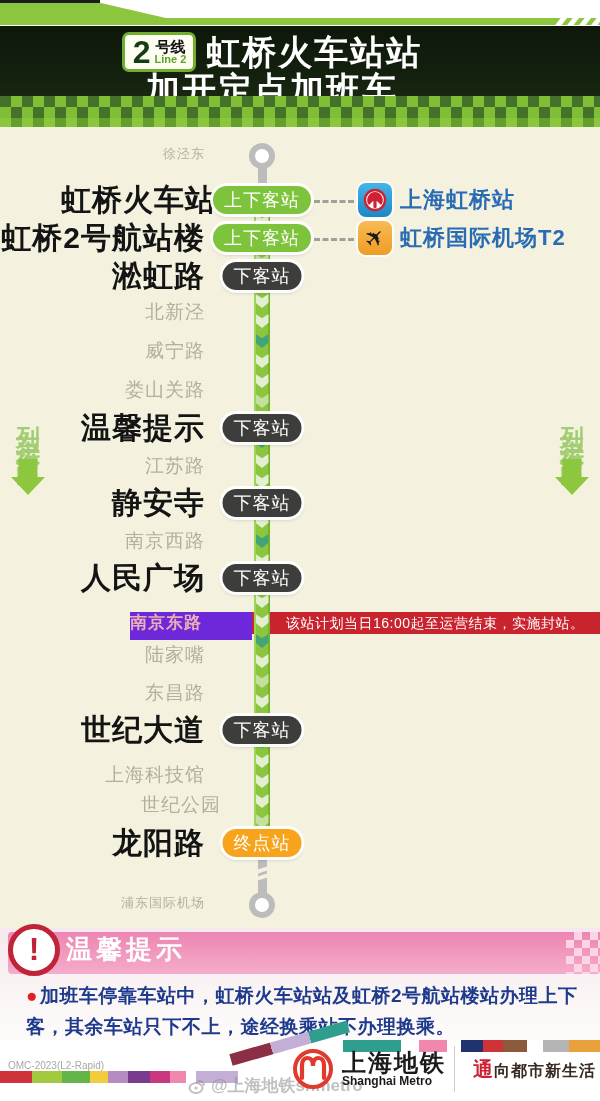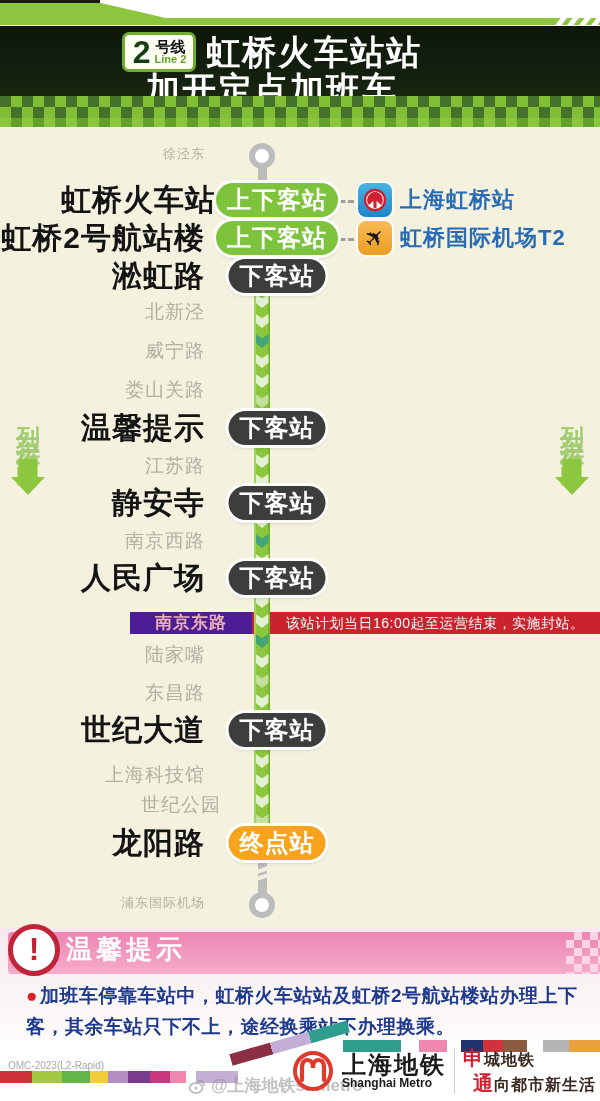--- a/index.html
+++ b/index.html
@@ -39,22 +39,22 @@
 
   .dir-col{position:absolute;width:40px;text-align:center;z-index:2;}
   .dir-col.left{left:8px;top:280px;}
   .dir-col.right{right:8px;top:280px;}
   .dir-text{writing-mode:vertical-rl;text-orientation:upright;font-size:24px;font-weight:bold;
     color:#a3cd72;letter-spacing:7px;margin:0 auto;line-height:40px;}
   .dir-arrow{width:34px;height:36px;background:#8dc63f;margin:10px auto 0;
     clip-path:polygon(22% 0,78% 0,78% 50%,100% 50%,50% 100%,0 50%,22% 50%);}
 
   .alert-band{position:absolute;top:485px;left:130px;right:0;height:22px;background:#c9232e;z-index:3;}
-  .alert-name{position:absolute;left:0;top:0;width:122px;height:22px;background:#4c1d95;
-    color:#eab0b6;font-weight:bold;font-size:17px;line-height:22px;text-align:center;letter-spacing:1px;}
+  .alert-name{position:absolute;left:0;top:0;width:122px;height:28px;background:#6d28d9;
+    color:#eab0b6;font-weight:bold;font-size:17px;line-height:22px;letter-spacing:1px;}
   .alert-msg{position:absolute;left:156px;top:0;color:#ffffff;font-size:14px;line-height:22px;letter-spacing:.5px;}
 
   .line{position:absolute;left:254px;top:59px;width:16px;height:669px;background:#8cc63e;z-index:4;
     box-shadow:inset 2px 0 0 #9ed45c, inset -2px 0 0 #77b22d;}
   .chev{position:absolute;left:50%;width:13px;height:14px;margin-left:-6.5px;background:#e3efd1;
     clip-path:polygon(50% 100%,100% 62%,100% 0,50% 30%,0 0,0 62%);}
   .chev.teal{background:#43a478;}
   .chev.mid{background:#c4e09e;}
 
   .stub{position:absolute;left:258px;width:9px;background:#bcbcbc;z-index:4;}
@@ -68,22 +68,22 @@
   .term-label{position:absolute;right:395px;font-size:13px;color:#b3afa2;letter-spacing:1px;z-index:2;white-space:nowrap;}
   .term-label.top{top:18px;}
   .term-label.bottom{top:767px;}
 
   .row{position:absolute;left:0;width:600px;z-index:6;}
   .row.major{height:38px;}
   .row.minor{height:24px;}
   .sname{position:absolute;right:395px;white-space:nowrap;}
   .major .sname{font-size:30px;font-weight:bold;color:#141414;line-height:38px;letter-spacing:1px;}
   .minor .sname{font-size:19px;color:#b3afa2;line-height:24px;letter-spacing:1px;}
-  .pill{position:absolute;left:277px;top:50%;transform:translate(-50%,-50%);
-    border-radius:20px;color:#fff;font-weight:bold;font-size:24px;line-height:1;
+  .pill{position:absolute;left:262px;top:50%;transform:translate(-50%,-50%);
+    border-radius:20px;color:#fff;font-weight:normal;font-size:18px;line-height:1;
     padding:5px 11px;white-space:nowrap;letter-spacing:1px;
     box-shadow:0 0 0 3px rgba(255,255,255,.95),0 2px 4px rgba(0,0,0,.3);}
   .pill.green{background:#7dc33c;}
   .pill.dark{background:#3d3d3b;}
   .pill.orange{background:#f7a31b;}
 
   .connector{position:absolute;left:314px;top:50%;width:40px;border-top:3px dashed #a0a09a;}
   .xicon{position:absolute;left:358px;top:50%;transform:translateY(-50%);width:34px;height:34px;
     border-radius:8px;display:flex;align-items:center;justify-content:center;box-shadow:0 0 0 2px rgba(255,255,255,.9);}
   .xicon.rail{background:linear-gradient(180deg,#45b5e6,#1f86c6);}
@@ -344,19 +344,18 @@
       <svg width="42" height="42" viewBox="0 0 42 42">
         <circle cx="21" cy="21" r="18" fill="#ffffff" stroke="#e03a2f" stroke-width="4"></circle>
         <path d="M10 30 V18 q0 -8 5.5 -8 q5.5 0 5.5 8 q0 -8 5.5 -8 q5.5 0 5.5 8 v12" fill="none" stroke="#e03a2f" stroke-width="4.2" stroke-linecap="round"></path>
       </svg>
       <div class="metro-name">
         <span class="metro-cn">上海地铁</span>
         <span class="metro-en">Shanghai Metro</span>
       </div>
       <div class="brand-div"></div>
       <div class="slogan">
-        <span class="l"><span class="red">申</span><span>城地铁</span></span>
         <span class="l l2"><span class="red">通</span><span>向都市新生活</span></span>
       </div>
     </div>
   </div>
 
 </div>
 
 </body></html>

